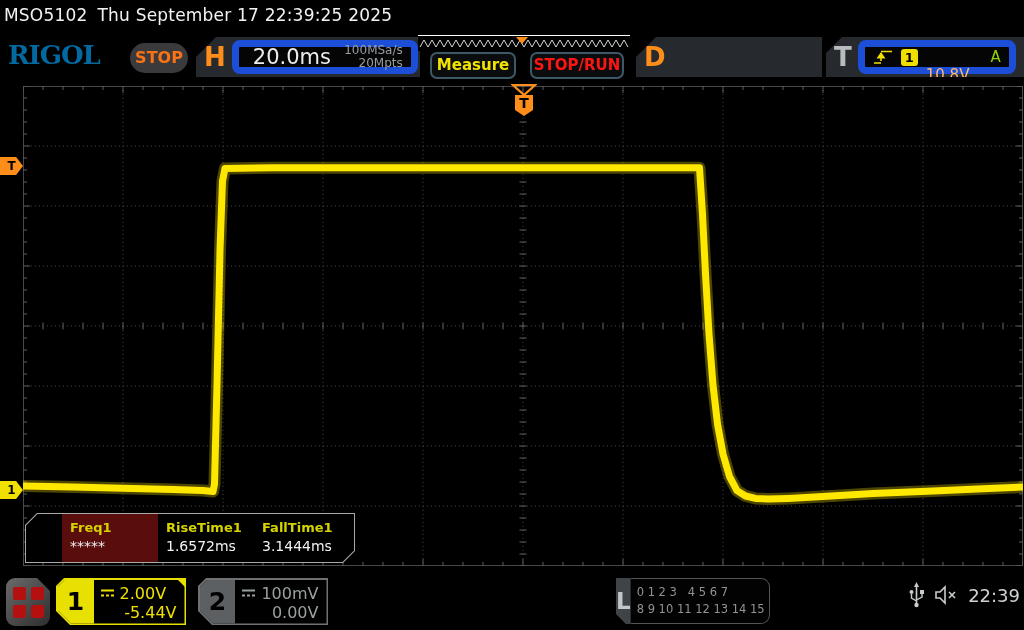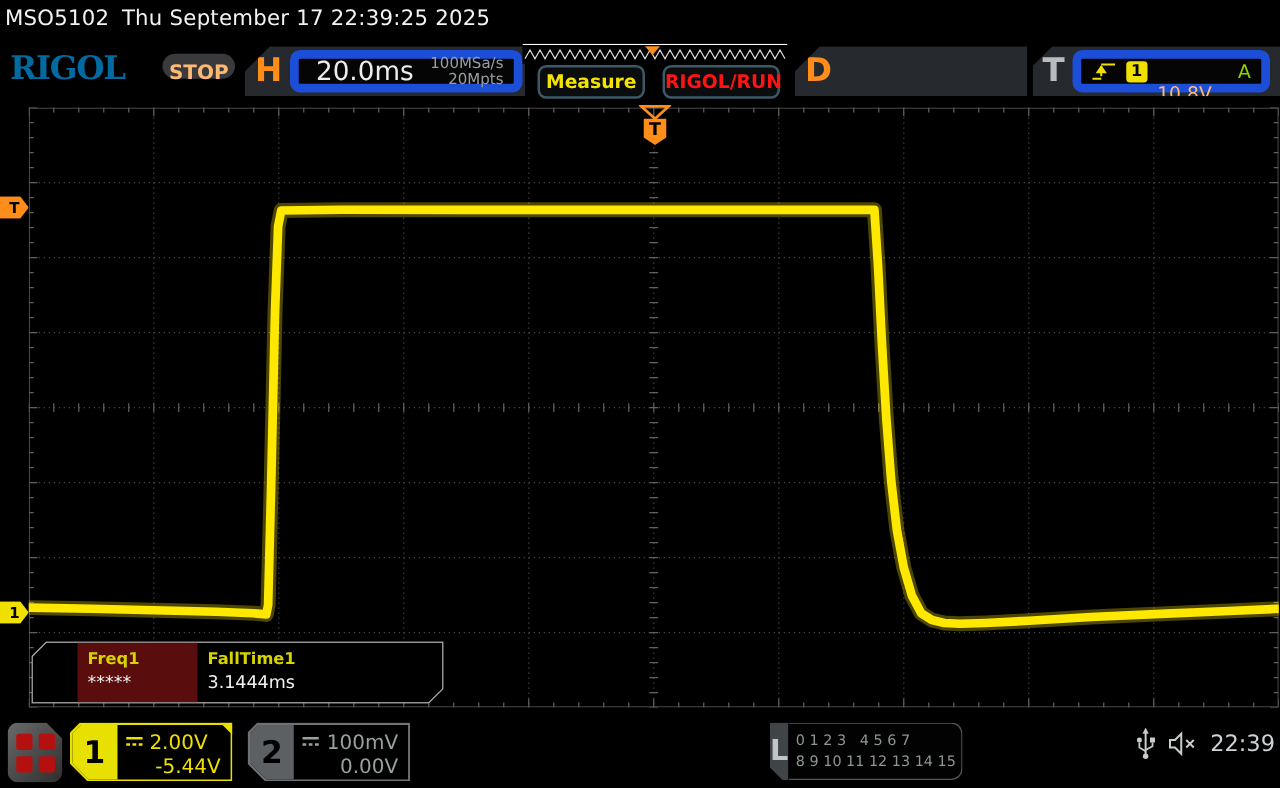--- a/index.html
+++ b/index.html
@@ -10,22 +10,22 @@
 
   
   #titlebar { left:0; top:0; width:1024px; height:32px; color:#f2f2f2;
     font-size:17px; line-height:30px; padding-left:4px; letter-spacing:0.2px; }
   #titlebar .model { margin-right:10px; }
 
   
   #header { left:0; top:34px; width:1024px; height:46px; }
   #logo { left:8px; top:6px; font-family:"DejaVu Serif", serif; font-weight:bold;
     font-size:26px; color:#0369a1; letter-spacing:-1px; }
-  #run-badge { left:130px; top:9px; width:58px; height:20px; background:#3a3a3c;
-    border-radius:15px; color:#fdba74; font-weight:bold; font-size:16px;
+  #run-badge { left:130px; top:9px; width:58px; height:30px; background:#3a3a3c;
+    border-radius:15px; color:#f97316; font-weight:bold; font-size:16px;
     text-align:center; line-height:30px; }
   .hdr-block { background:#26292d; height:40px; top:3px; display:flex; align-items:center; }
   .hdr-letter { font-size:26px; font-weight:bold; padding:0 6px 0 8px; }
   .hdr-panel { background:#050505; border:7px solid #1d4ed8; border-radius:8px;
     height:34px; display:flex; align-items:center; }
   #h-block { left:196px; width:224px; clip-path:polygon(20px 0,100% 0,100% 100%,0 100%,0 20px); }
   #h-block .hdr-letter { color:#ff8d1a; }
   #h-panel { width:186px; padding:0 8px 0 14px; justify-content:space-between; }
   .big-val { color:#ececec; font-size:21px; }
   .rate-col { text-align:right; color:#989da0; font-size:12px; line-height:13px; }
@@ -130,21 +130,21 @@
 
     <div id="thumb-strip" class="abs">
       <svg id="thumb-svg" width="212" height="16">
         <line x1="0" y1="0.5" x2="212" y2="0.5" stroke="#ffffff" stroke-width="1"></line>
         <path id="zigzag-path" fill="none" stroke="#d8d8d8" stroke-width="1" d="M2 12 L6 5 L10 12 L14 5 L18 12 L22 5 L26 12 L30 5 L34 12 L38 5 L42 12 L46 5 L50 12 L54 5 L58 12 L62 5 L66 12 L70 5 L74 12 L78 5 L82 12 L86 5 L90 12 L94 5 L98 12 L102 5 L106 12 L110 5 L114 12 L118 5 L122 12 L126 5 L130 12 L134 5 L138 12 L142 5 L146 12 L150 5 L154 12 L158 5 L162 12 L166 5 L170 12 L174 5 L178 12 L182 5 L186 12 L190 5 L194 12 L198 5 L202 12 L206 5 L210 12"></path>
         <polygon points="98,2 110,2 104,9" fill="#ff8d1a"></polygon>
       </svg>
     </div>
 
     <div id="measure-btn" class="abs">Measure</div>
-    <div id="stoprun-btn" class="abs">RIGOL/RUN</div>
+    <div id="stoprun-btn" class="abs">STOP/RUN</div>
 
     <div id="d-block" class="abs hdr-block">
       <span class="hdr-letter">D</span>
     </div>
 
     <div id="t-block" class="abs hdr-block">
       <span class="hdr-letter">T</span>
       <div id="t-panel" class="hdr-panel">
         <svg width="20" height="18">
           <path d="M1 15 H8 M8 13 V5 M8 3.5 H19" stroke="#f0e000" stroke-width="1.6" fill="none"></path>
@@ -198,20 +198,24 @@
   <div id="trig-level-marker" class="abs edge-marker">T</div>
   <div id="ch1-marker" class="abs edge-marker">1</div>
 
   <div id="meas-panel" class="abs">
     <div id="meas-inner">
       <div id="meas-spacer"></div>
       <div class="meas-col" id="meas-col-0" style="background: rgb(90, 13, 13);">
         <div class="lbl">Freq1</div>
         <div class="val">*****</div>
       </div>
+      <div class="meas-col" id="meas-col-1">
+        <div class="lbl">RiseTime1</div>
+        <div class="val">1.6572ms</div>
+      </div>
       <div class="meas-col" id="meas-col-2">
         <div class="lbl">FallTime1</div>
         <div class="val">3.1444ms</div>
       </div>
     </div>
   </div>
 
   <div id="menu-btn" class="abs">
     <div id="menu-grid">
         <i></i>

